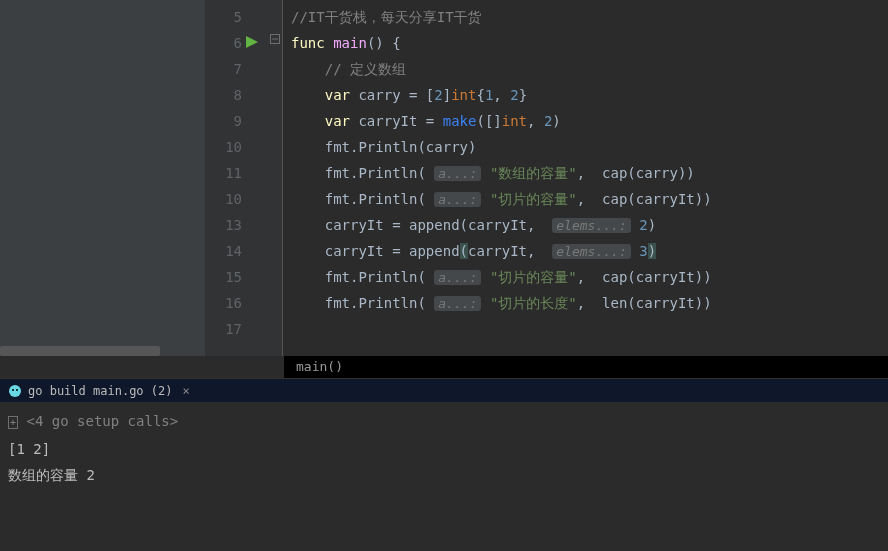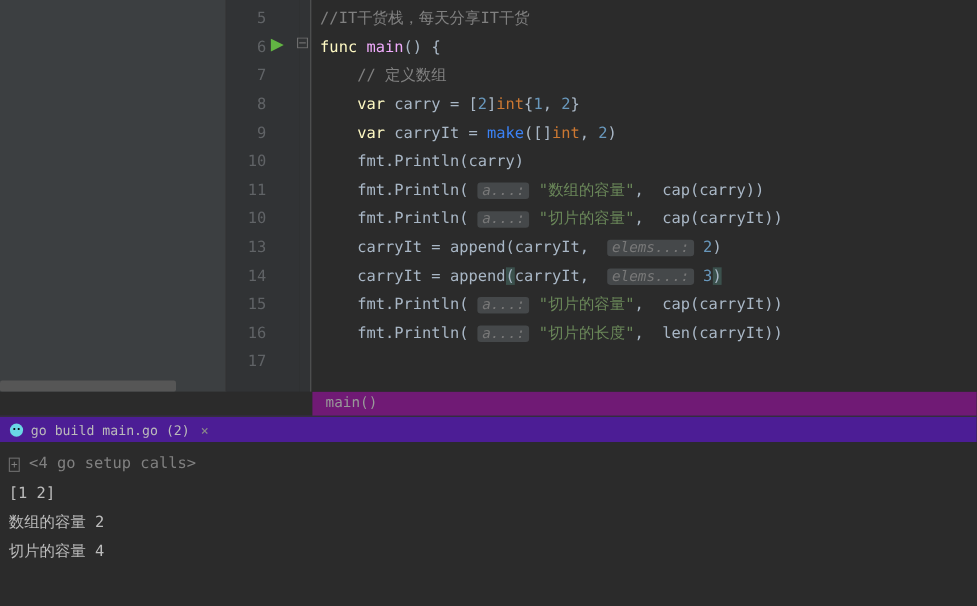--- a/index.html
+++ b/index.html
@@ -81,30 +81,30 @@
   .scroll-thumb {
     position: absolute;
     bottom: 0; left: 0;
     height: 10px;
     width: 160px;
     background: #565656;
     border-radius: 2px;
   }
   .breadcrumb {
     height: 22px;
-    background: #701a75;
+    background: #000000;
     color: #999;
     font-size: 13px;
     padding-left: 12px;
     line-height: 22px;
     margin-left: 284px;
   }
   .run-tab {
     height: 24px;
-    background: #4c1d95;
+    background: #0f172a;
     display: flex;
     align-items: center;
     padding-left: 8px;
     font-size: 12px;
     color: #bbb;
     border-top: 1px solid #323232;
     gap: 6px;
   }
   .run-tab .go-icon { width:14px;height:14px;}
   .close-x { color:#8a8a8a; cursor:pointer; padding:0 4px; }
@@ -174,14 +174,13 @@
   <span class="close-x">×</span>
 </div>
 
 <div class="console" id="console">
   <div class="setup-calls">
     <span class="box">+</span>
     <span>&lt;4 go setup calls&gt;</span>
   </div>
 <div>[1 2]</div>
     <div>数组的容量 2</div>
-    <div>切片的容量 4</div>
   </div>
 
 </body></html>

